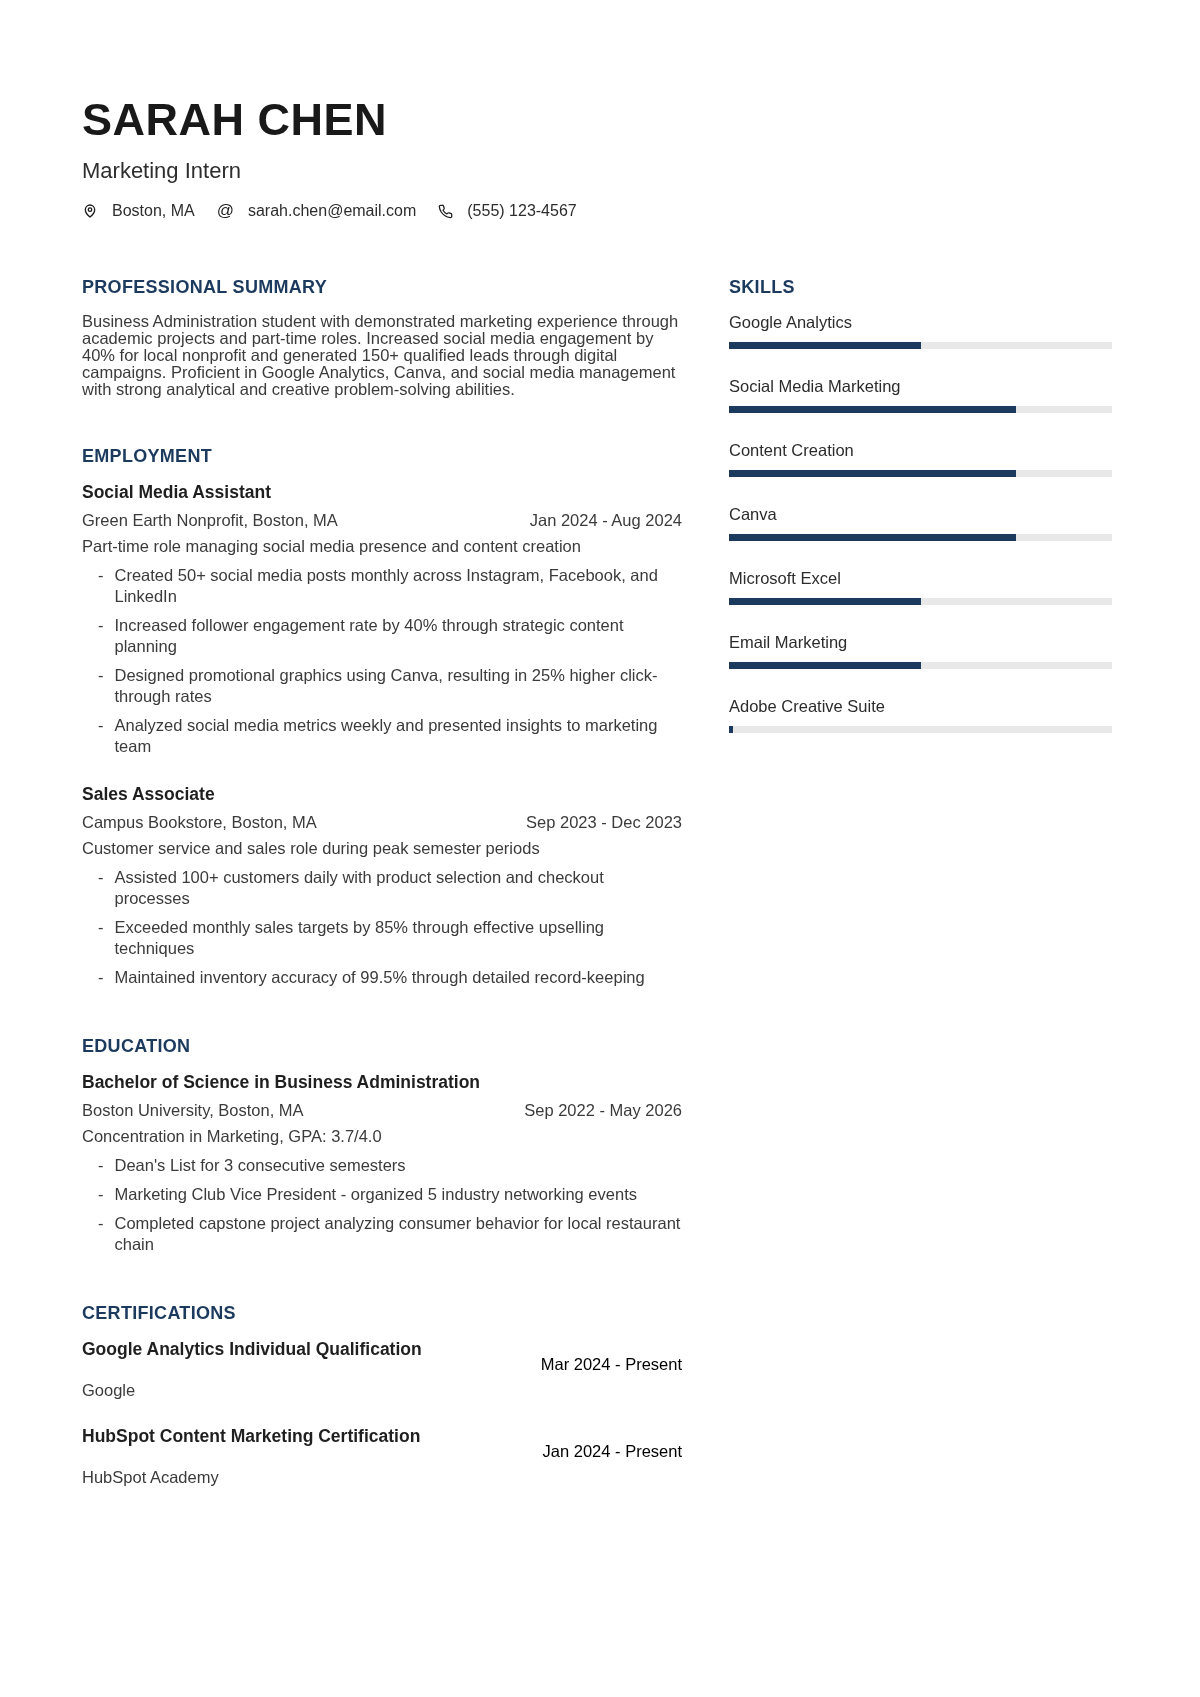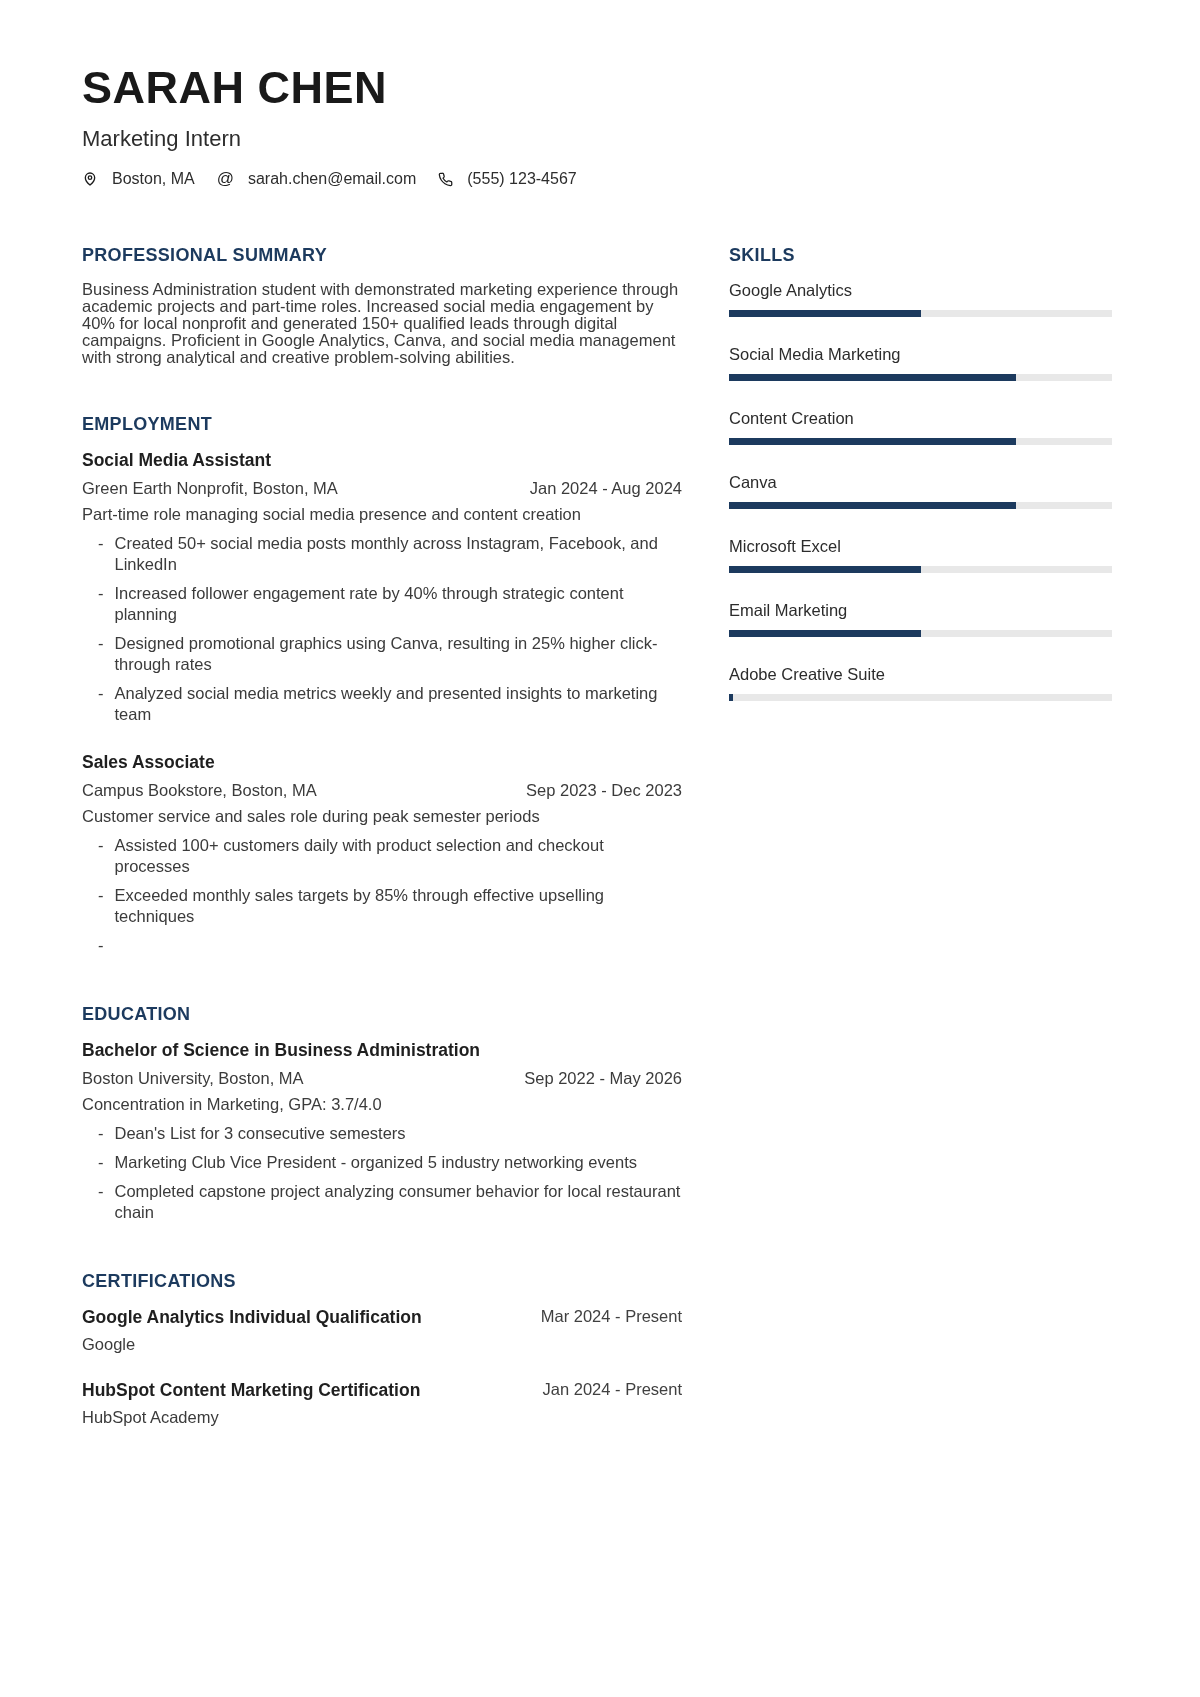--- a/index.html
+++ b/index.html
@@ -2,21 +2,21 @@
 <html><head>
 <meta charset="utf-8">
 <style>
   * { margin: 0; padding: 0; box-sizing: border-box; }
   html, body { width: 1200px; height: 1697px; background: #ffffff; }
   body {
     font-family: "Liberation Sans", "DejaVu Sans", sans-serif;
     color: #3b3b3b;
     overflow: hidden;
   }
-  .page { width: 1200px; height: 1697px; padding: 64px 88px 0 82px; }
+  .page { width: 1200px; height: 1697px; padding: 96px 88px 0 82px; }
 
   
   .name {
     font-size: 45px; font-weight: 700; color: #191919;
     letter-spacing: 0.5px; line-height: 1.05;
   }
   .job-headline { margin-top: 15px; font-size: 22px; color: #2d2d2d; }
   .contact-row {
     margin-top: 17px; display: flex; align-items: center; gap: 22px;
     font-size: 16px; color: #2d2d2d;
@@ -48,21 +48,21 @@
   .entry-dates { white-space: nowrap; color: #3b3b3b; }
   .entry-desc { margin-top: 7px; font-size: 16.5px; color: #3b3b3b; }
   .bullets { margin-top: 9px; }
   .bullet { display: flex; gap: 11px; padding-left: 16px; margin-bottom: 8px;
             font-size: 16.5px; line-height: 21px; color: #3b3b3b; }
   .bullet .dash { flex: 0 0 auto; }
 
   .cert-entry { margin-bottom: 26px; }
   .cert-row { display: flex; justify-content: space-between; align-items: flex-start; }
   .cert-name { font-size: 17.5px; font-weight: 700; color: #1f1f1f; }
-  .cert-dates { font-size: 16.5px; color: #404040; white-space: nowrap; }
+  .cert-dates { font-size: 16.5px; color: #000000; white-space: nowrap; margin-top: 16px; }
   .cert-issuer { margin-top: 7px; font-size: 16.5px; color: #3b3b3b; }
 
   
   .skill-item { margin-bottom: 28px; }
   .skill-name { font-size: 16.5px; color: #2c2c2c; }
   .skill-track { margin-top: 10px; height: 7px; background: #e8e8e8; width: 100%; }
   .skill-fill { height: 7px; background: #1c3a5e; }
 </style>
 </head>
 <body>
@@ -147,20 +147,21 @@
             <div class="bullet">
                 <span class="dash">-</span>
                 <span>Assisted 100+ customers daily with product selection and checkout processes</span>
               </div>
             <div class="bullet">
                 <span class="dash">-</span>
                 <span>Exceeded monthly sales targets by 85% through effective upselling techniques</span>
               </div>
             <div class="bullet">
                 <span class="dash">-</span>
+                <span>Maintained inventory accuracy of 99.5% through detailed record-keeping</span>
               </div>
           </div>
         </div>
       </div>
 
       <div class="section">
         <div class="section-heading">EDUCATION</div>
         <div class="entry">
           <div class="entry-title">Bachelor of Science in Business Administration</div>
           <div class="entry-subrow">

